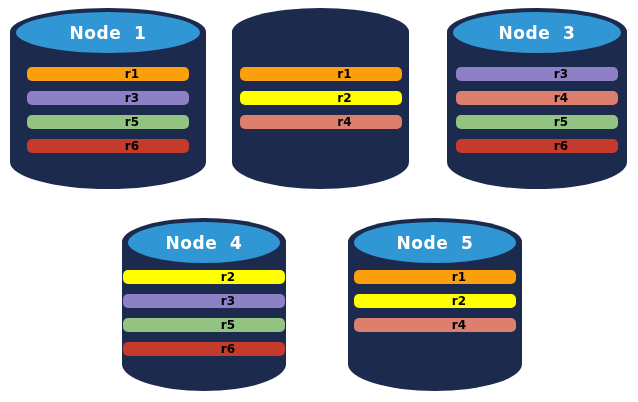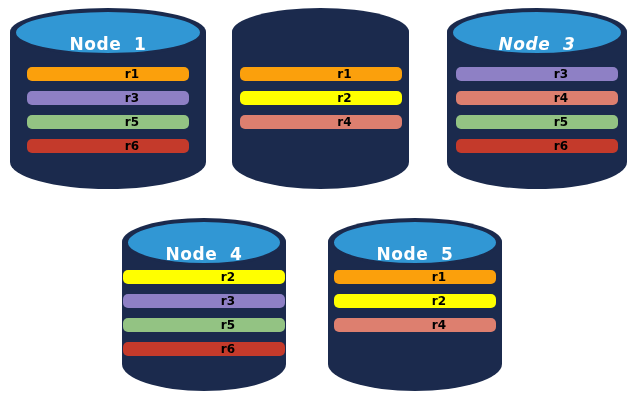--- a/index.html
+++ b/index.html
@@ -13,21 +13,21 @@
   .cylinder{position:absolute;}
   .cyl-body{
     position:absolute;left:0;top:0;right:0;bottom:0;
     border-radius:50% 50% 50% 50% / 24px 24px 27px 27px;
   }
   .cyl-top{
     position:absolute;top:1px;left:3px;right:3px;height:47px;
     border:3px solid #1B2A4D;
     border-radius:50%;
     box-sizing:border-box;
-    display:flex;align-items:flex-end;justify-content:center;
+    display:flex;align-items:center;justify-content:center;
   }
   .node-label{
     font-weight:bold;font-size:17px;line-height:1;
     color:#FFFFFF;
     white-space:pre;
     letter-spacing:0.5px;
     padding-top:1px;
   }
   .bars{
     position:absolute;left:0;right:0;
@@ -62,21 +62,21 @@
     <div class="cylinder" style="left: 232px; top: 8px; width: 177px; height: 181px;">
       <div class="cyl-body" style="background: rgb(27, 42, 77);"></div>
       <div class="bars" style="top: 59px;">
         <div class="bar" style="background: rgb(251, 160, 12); color: rgb(0, 0, 0);">r1</div>
         <div class="bar" style="background: rgb(255, 255, 0); color: rgb(0, 0, 0);">r2</div>
         <div class="bar" style="background: rgb(221, 127, 111); color: rgb(0, 0, 0);">r4</div>
       </div>
     </div>
     <div class="cylinder" style="left: 447px; top: 8px; width: 180px; height: 181px;">
       <div class="cyl-body" style="background: rgb(27, 42, 77);"></div>
-      <div class="cyl-top" style="background: rgb(49, 151, 212); border-color: rgb(27, 42, 77); font-style: italic;">
+      <div class="cyl-top" style="background: rgb(49, 151, 212); border-color: rgb(27, 42, 77);">
         <div class="node-label" style="color: rgb(255, 255, 255);">Node  3</div>
       </div>
       <div class="bars" style="top: 59px;">
         <div class="bar" style="background: rgb(142, 128, 197); color: rgb(0, 0, 0);">r3</div>
         <div class="bar" style="background: rgb(221, 127, 111); color: rgb(0, 0, 0);">r4</div>
         <div class="bar" style="background: rgb(147, 195, 131); color: rgb(0, 0, 0);">r5</div>
         <div class="bar" style="background: rgb(196, 58, 43); color: rgb(0, 0, 0);">r6</div>
       </div>
     </div>
     <div class="cylinder" style="left: 122px; top: 218px; width: 164px; height: 173px; text-decoration: underline;">
@@ -84,21 +84,21 @@
       <div class="cyl-top" style="background: rgb(49, 151, 212); border-color: rgb(27, 42, 77);">
         <div class="node-label" style="color: rgb(255, 255, 255);">Node  4</div>
       </div>
       <div class="bars" style="top: 52px;">
         <div class="bar" style="background: rgb(255, 255, 0); color: rgb(0, 0, 0);">r2</div>
         <div class="bar" style="background: rgb(142, 128, 197); color: rgb(0, 0, 0);">r3</div>
         <div class="bar" style="background: rgb(147, 195, 131); color: rgb(0, 0, 0);">r5</div>
         <div class="bar" style="background: rgb(196, 58, 43); color: rgb(0, 0, 0);">r6</div>
       </div>
     </div>
-    <div class="cylinder" style="left: 328px; top: 218px; width: 174px; height: 173px;">
+    <div class="cylinder" style="left: 348px; top: 218px; width: 174px; height: 173px;">
       <div class="cyl-body" style="background: rgb(27, 42, 77);"></div>
       <div class="cyl-top" style="background: rgb(49, 151, 212); border-color: rgb(27, 42, 77);">
         <div class="node-label" style="color: rgb(255, 255, 255);">Node  5</div>
       </div>
       <div class="bars" style="top: 52px;">
         <div class="bar" style="background: rgb(251, 160, 12); color: rgb(0, 0, 0);">r1</div>
         <div class="bar" style="background: rgb(255, 255, 0); color: rgb(0, 0, 0);">r2</div>
         <div class="bar" style="background: rgb(221, 127, 111); color: rgb(0, 0, 0);">r4</div>
       </div>
     </div>

